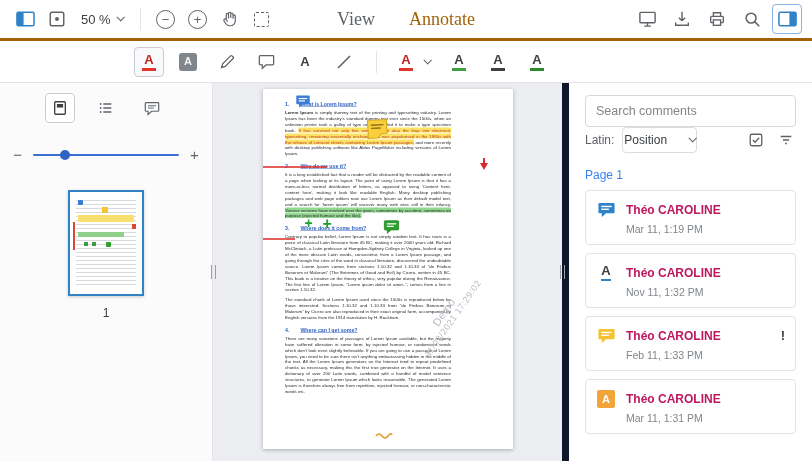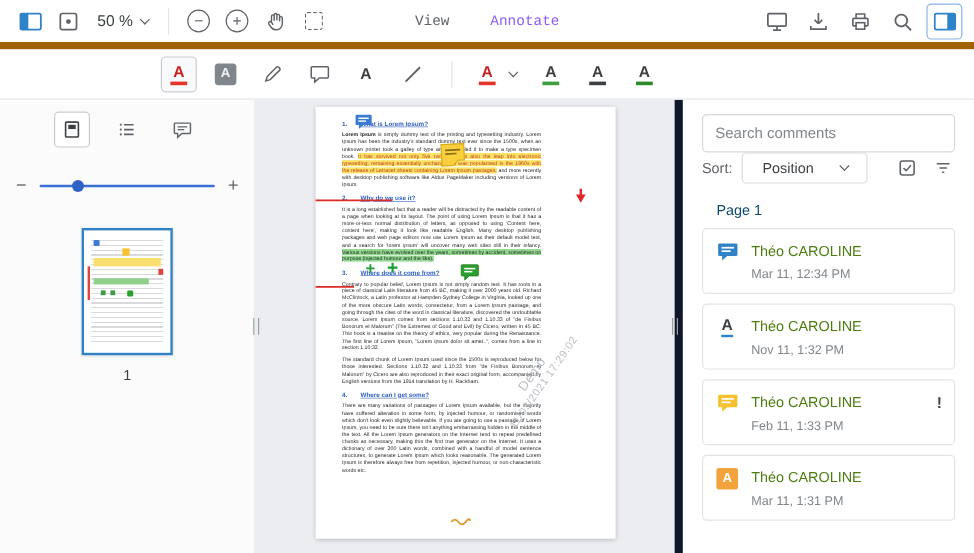--- a/index.html
+++ b/index.html
@@ -1,35 +1,35 @@
 <!DOCTYPE html>
 <html><head>
 <meta charset="utf-8">
 <style>
   * { box-sizing: border-box; margin: 0; padding: 0; }
   html,body { width:812px; height:461px; overflow:hidden; }
   body { font-family:"Liberation Sans", sans-serif; background:#fff; color:#3c4043; }
   .app { width:812px; height:461px; display:flex; flex-direction:column; }
 
   
-  .topbar { height:41px; min-height:41px; background:#fff; border-bottom:6px solid #a16207;
+  .topbar { height:41px; min-height:41px; background:#fff; border-bottom:3px solid #a16207;
             display:flex; align-items:center; padding:0 10px; position:relative; z-index:4; gap:2px; }
   .icon-btn { width:30px; height:30px; border:none; background:transparent; border-radius:4px;
               display:flex; align-items:center; justify-content:center; cursor:pointer; color:#5f6368; padding:0; }
   .zoom-dd { display:flex; align-items:center; border:none; background:none; height:30px; padding:0 7px;
              font-family:inherit; font-size:13px; color:#3c4043; cursor:pointer; border-radius:4px; }
   .chev { width:6px; height:6px; border-right:1.5px solid #5f6368; border-bottom:1.5px solid #5f6368;
           transform:rotate(45deg) translateY(-1px); display:inline-block; margin-left:6px; margin-bottom:2px; }
   .vdiv { width:1px; height:22px; background:#e2e4e7; margin:0 8px; }
   .circ { width:19px; height:19px; border:1.6px solid #5f6368; border-radius:50%;
           display:flex; align-items:center; justify-content:center; font-size:13px; line-height:1; color:#5f6368; }
   .dashed-sq { width:15px; height:15px; border:1.6px dashed #5f6368; border-radius:2px; display:block; }
   .tabs { position:absolute; left:50%; transform:translateX(-50%); display:flex; gap:30px; }
-  .tab { border:none; background:none; font-family:Liberation Mono, monospace; font-size:12px; color:#5f6368; cursor:pointer; padding:6px 2px; }
-  .tab.active { color:#8b5cf6; }
+  .tab { border:none; background:none; font-family:Liberation Serif, serif; font-size:18px; color:#5f6368; cursor:pointer; padding:6px 2px; }
+  .tab.active { color:#a16207; }
   .right-icons { margin-left:auto; display:flex; align-items:center; gap:5px; }
   .boxed-active { border:1px solid #8ab2e4; background:#fff; }
 
   
   .toolbar2 { height:42px; min-height:42px; background:#fff; border-bottom:1px solid #e2e4e7;
               display:flex; align-items:center; padding-left:134px; gap:9px; z-index:3; }
   .tool { width:30px; height:30px; border:none; background:none; border-radius:4px; cursor:pointer;
           display:flex; align-items:center; justify-content:center; padding:0; }
   .tool.selected { border:1px solid #c9ccd1; background:#f8f9fa; }
   .tglyph { display:flex; flex-direction:column; align-items:center; }
@@ -91,28 +91,28 @@
   
   .right-panel { width:250px; min-width:250px; background:#fff; border-left:7px solid #0f172a;
                  padding:12px 16px; overflow:hidden; }
   .search-input { width:100%; height:32px; border:1px solid #d7d8da; border-radius:4px; padding:0 10px;
                   font-family:inherit; font-size:12.5px; color:#3c4043; outline:none; }
   .search-input::placeholder { color:#80868b; }
   .comments-title { font-size:15px; font-weight:400; color:#3c4043; margin:18px 0 12px; }
   .sort-row { display:flex; align-items:center; gap:8px; }
   .sort-label { font-size:12px; color:#5f6368; }
   .sort-select { display:flex; align-items:center; gap:16px; border:1px solid #dadce0; border-radius:4px;
-                 padding:5px 16px; font-size:12px; color:#3c4043; cursor:pointer; background:#fff; font-family:inherit; }
+                 padding:5px 1px; font-size:12px; color:#3c4043; cursor:pointer; background:#fff; font-family:inherit; }
   .sort-icons { margin-left:auto; display:flex; gap:10px; }
   .mini-btn { border:none; background:none; cursor:pointer; padding:2px; display:flex; }
-  .group-label { font-size:12px; color:#0c4a6e; margin:15px 12px 8px; }
+  .group-label { font-size:12px; color:#3b82f6; margin:15px 0 8px; }
   .card { border:1px solid #e2e4e7; border-radius:4px; background:#fff; padding:9px 10px;
           display:flex; gap:10px; margin-bottom:8px; cursor:pointer; align-items:flex-start; }
   .card-icon { width:20px; display:flex; justify-content:center; padding-top:1px; }
-  .card-author { font-size:12px; font-weight:400; color:#4d7c0f; }
+  .card-author { font-size:12px; font-weight:700; color:#be185d; }
   .card-time { font-size:10.5px; color:#80868b; margin-top:5px; }
   .card-flag { margin-left:auto; font-size:13px; font-weight:700; color:#3c4043; padding-top:2px; }
   .aund { font-size:13px; font-weight:700; color:#3c4043; line-height:1.1; padding-bottom:1px; border-bottom:2.5px solid #3183c8; }
   .ft-ico { width:18px; height:18px; background:#f2a33c; border-radius:2px; color:#fff;
             display:flex; align-items:center; justify-content:center; font-size:11px; font-weight:700; }
 </style>
 </head>
 <body>
 
 <div class="app">
@@ -372,21 +372,21 @@
       <span class="handle-bars"></span>
     </div>
     <div class="resize-handle" style="right:244px;">
       <span class="handle-bars"></span>
     </div>
 
     <aside class="right-panel">
       <input class="search-input" type="text" placeholder="Search comments" style="">
 
       <div class="sort-row">
-        <span class="sort-label">Sort:</span>
+        <span class="sort-label">Latin:</span>
         <button class="sort-select">
           <span>Position</span>
           <i class="chev"></i>
         </button>
         <div class="sort-icons">
           <button class="mini-btn">
             <svg width="16" height="16" viewBox="0 0 18 18" fill="none" stroke="#5f6368" stroke-width="1.5">
                 <rect x="2.5" y="2.5" width="13" height="13" rx="2"></rect>
                 <path d="M5.5 9l2.5 2.5 4.5-5"></path>
               </svg>
@@ -404,21 +404,21 @@
       <div class="card">
         <span class="card-icon">
           <svg width="19" height="18" viewBox="0 0 20 19">
               <path d="M2.5 2h15a1 1 0 0 1 1 1v9a1 1 0 0 1-1 1H9.5L5 17v-4H2.5a1 1 0 0 1-1-1V3a1 1 0 0 1 1-1z" fill="#3183c8"></path>
               <rect x="4.5" y="5" width="11" height="1.5" fill="#fff"></rect>
               <rect x="4.5" y="8" width="8" height="1.5" fill="#fff"></rect>
             </svg>
         </span>
         <span>
           <span class="card-author">Théo CAROLINE</span>
-          <div class="card-time">Mar 11, 12:34 PM</div>
+          <div class="card-time">Mar 11, 1:19 PM</div>
         </span>
       </div>
 
       <div class="card">
         <span class="card-icon">
           <span class="aund">A</span>
         </span>
         <span>
           <span class="card-author">Théo CAROLINE</span>
           <div class="card-time">Nov 11, 1:32 PM</div>

